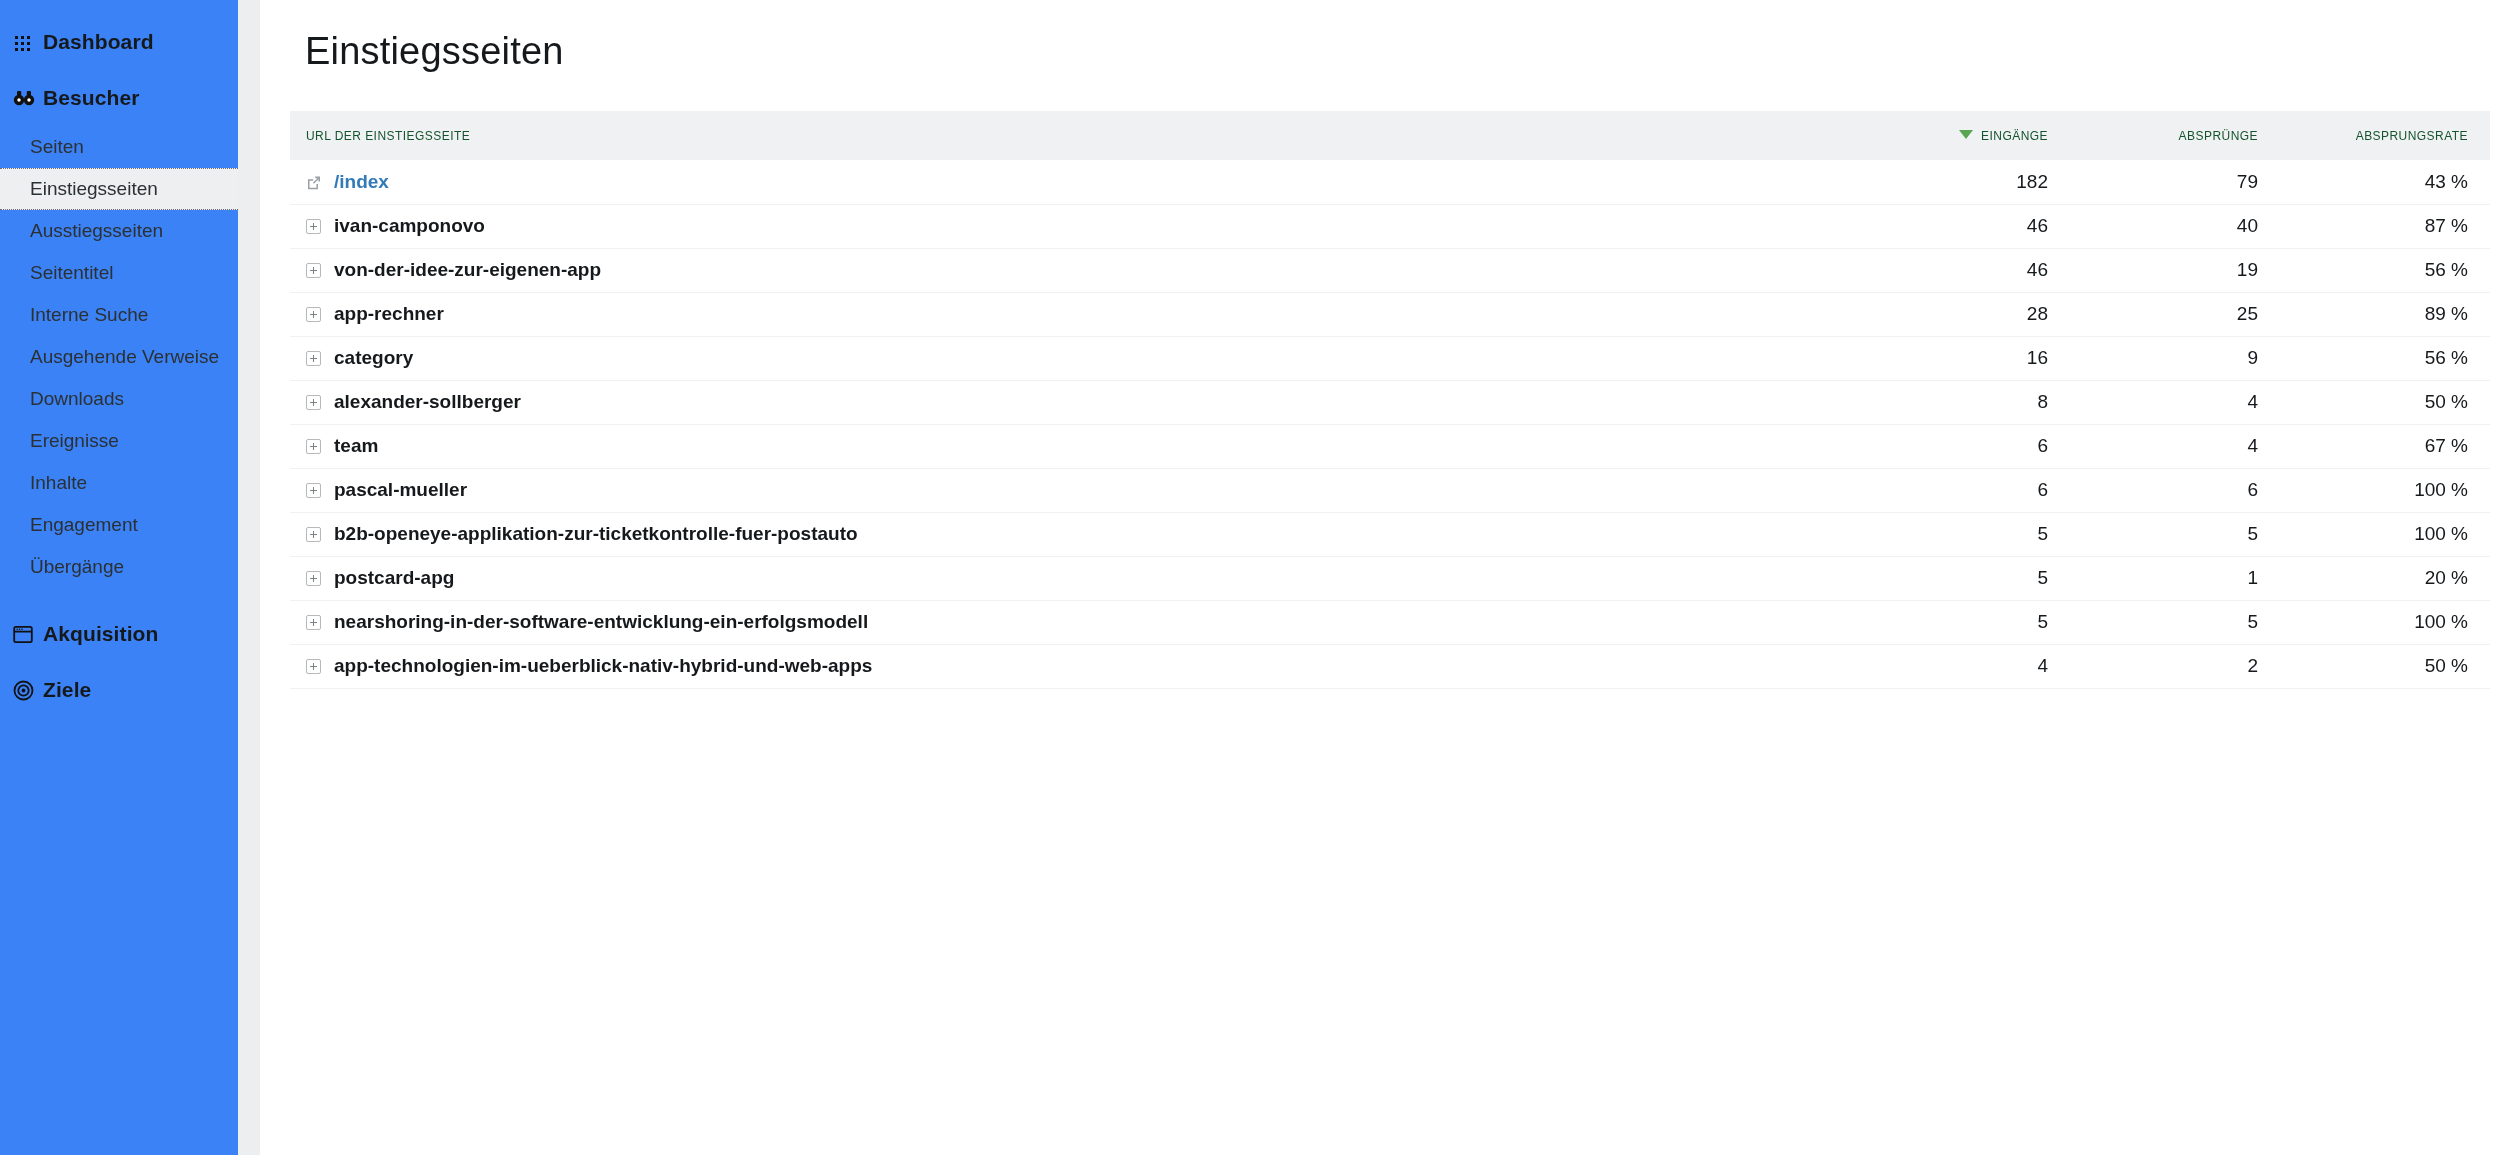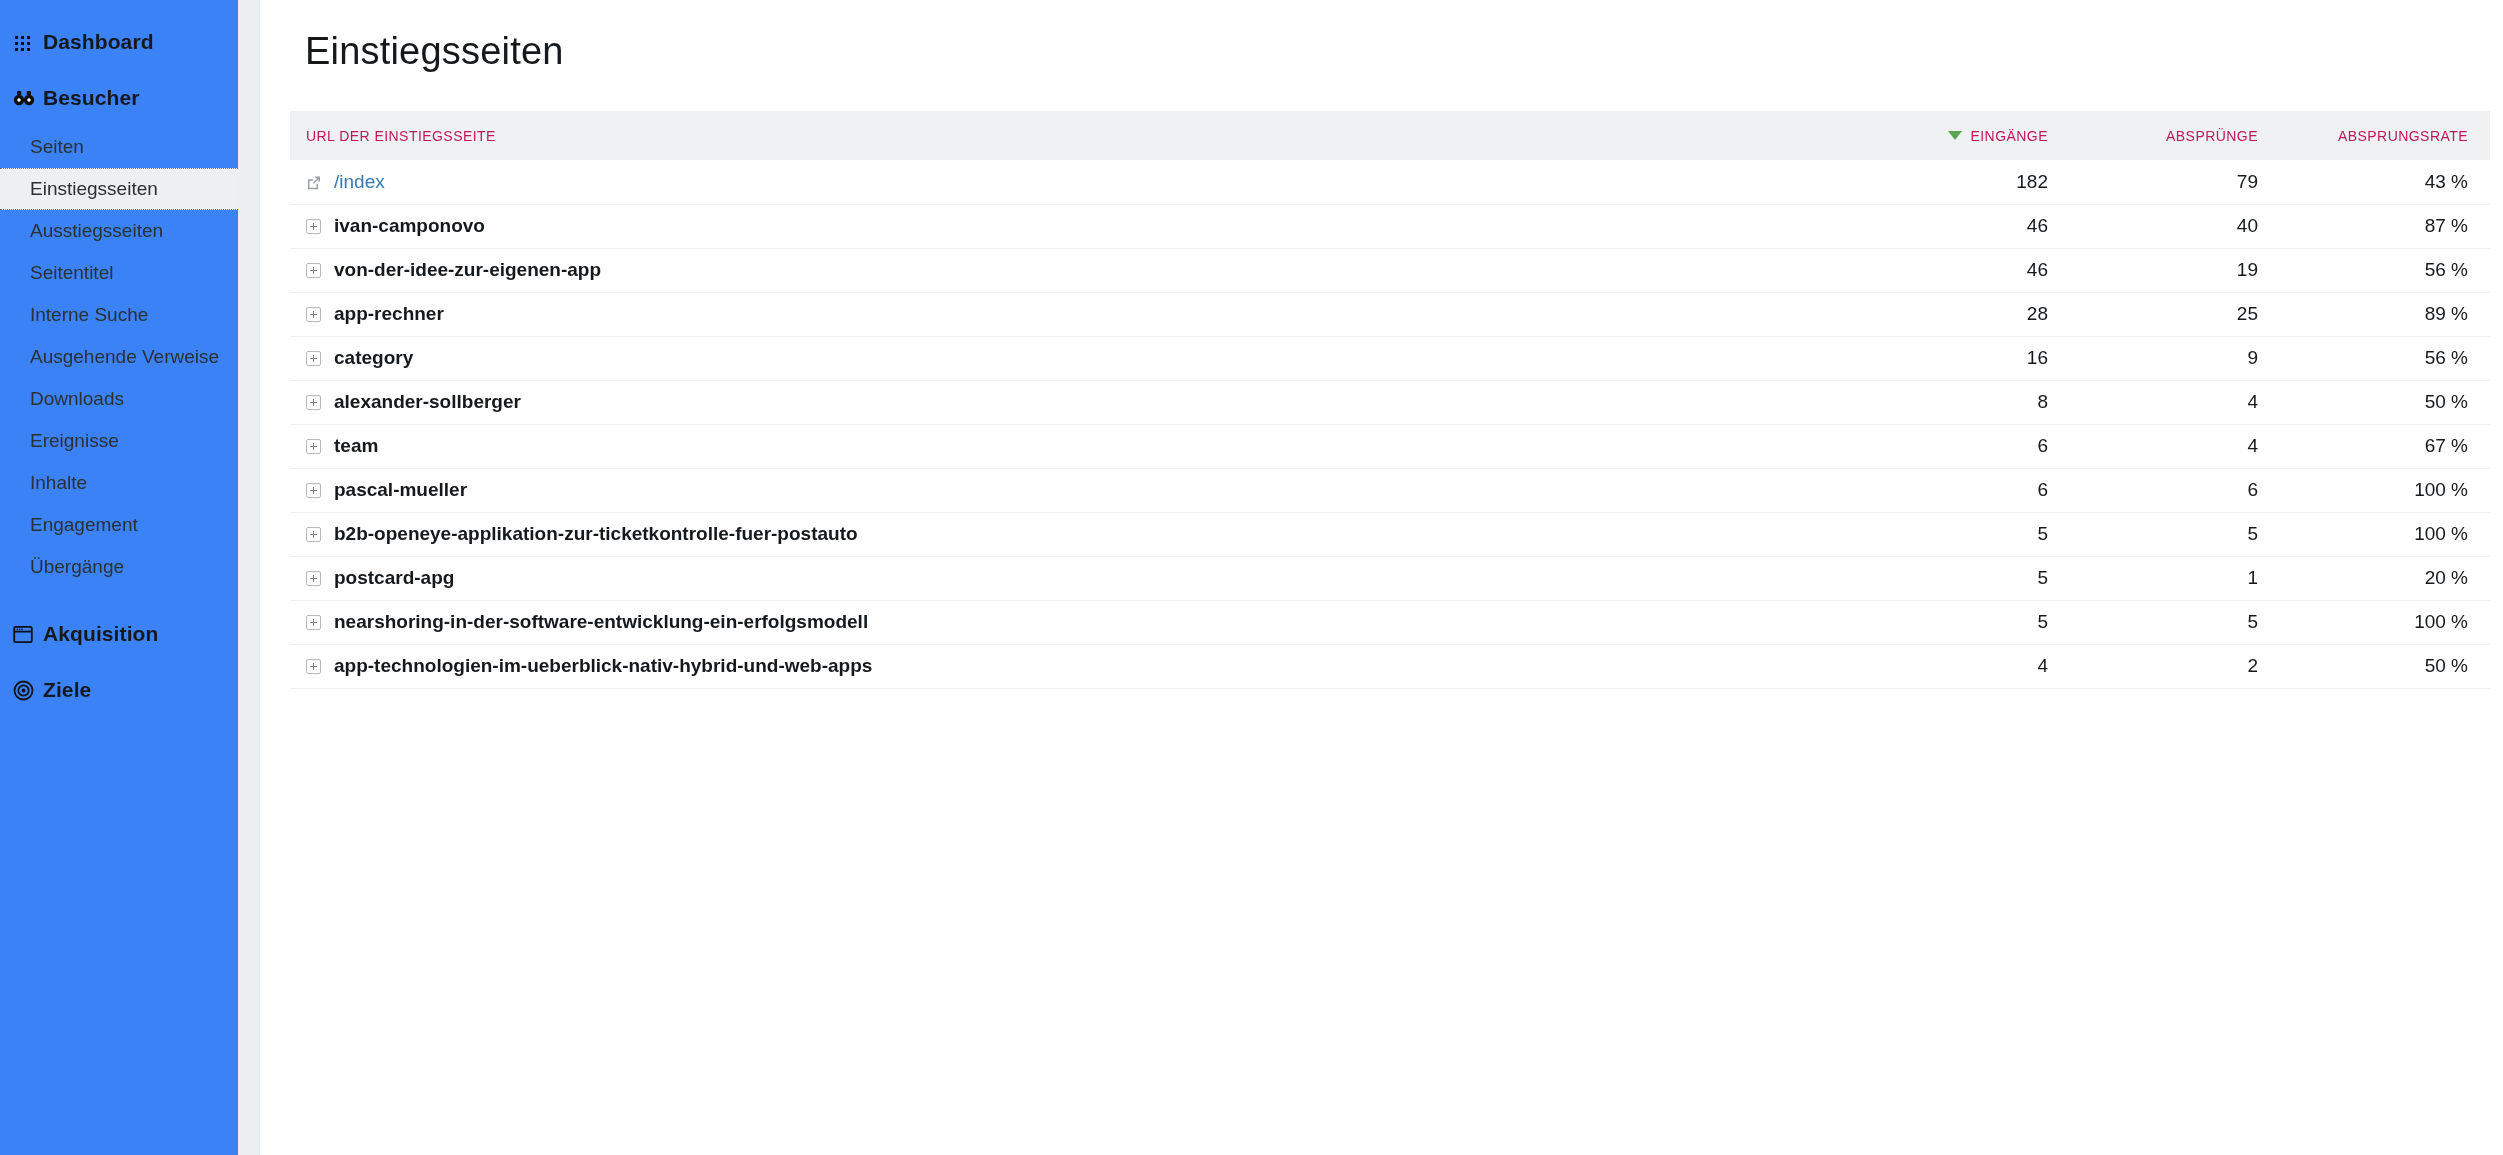--- a/index.html
+++ b/index.html
@@ -91,23 +91,23 @@
     margin-top: 38px;
     padding: 0 13px 0 30px;
   }
   table.dt {
     width: 100%;
     border-collapse: collapse;
     table-layout: fixed;
   }
   table.dt thead th {
     background: #eff1f2;
-    font-size: 14px;
+    font-size: 12px;
     font-weight: normal;
-    color: #be185d;
+    color: #14532d;
     letter-spacing: 0.45px;
     height: 49px;
     vertical-align: middle;
     text-transform: uppercase;
     cursor: pointer;
     white-space: nowrap;
   }
   th.c-url { text-align: left;  padding-left: 16px; width: auto; }
   th.c-num { text-align: right; padding-right: 22px; width: 210px; }
   th.c-num.first-num { width: 230px; }
@@ -161,21 +161,21 @@
   }
   .row-label {
     font-size: 19px;
     font-weight: bold;
     color: #16191c;
     white-space: nowrap;
   }
   .row-link {
     font-size: 19px;
     color: #337ab7;
-    font-weight: normal;
+    font-weight: bold;
     cursor: pointer;
     white-space: nowrap;
   }
 </style>
 </head>
 <body>
 
 <div class="app">
 
   <nav class="sidebar" id="sidebar">

